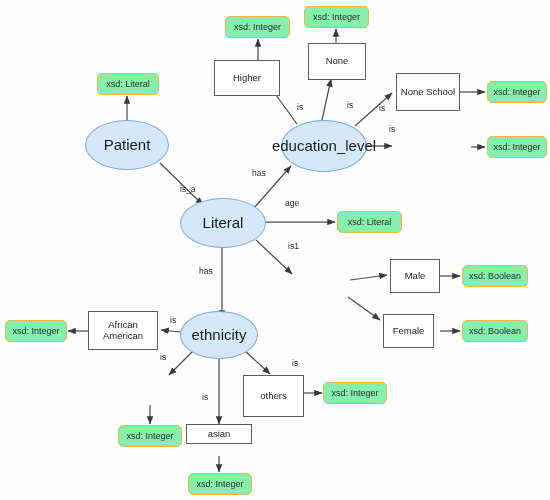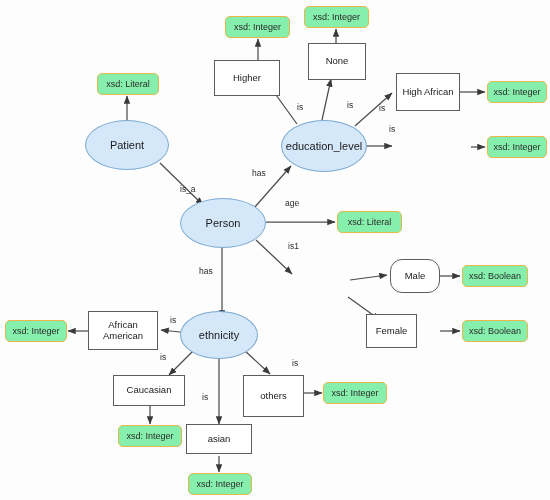--- a/index.html
+++ b/index.html
@@ -29,21 +29,21 @@
     justify-content: center;
     text-align: center;
     line-height: 1.15;
     color: #1a1a1a;
     z-index: 2;
   }
   .node.ellipse {
     background: #d5e8fa;
     border: 1px solid #7ba9d0;
     border-radius: 50%;
-    font-size: 11px;
+    font-size: 15px;
   }
   .node.rect {
     background: #ffffff;
     border: 1.4px solid #5d5d5d;
     font-size: 9.5px;
   }
   .node.literal {
     background: #86efac;
     border: 1.2px solid #e8b84b;
     border-radius: 5px;
@@ -123,62 +123,59 @@
 
       <path d="M303,393 L322,393"></path>
     </g>
   </svg>
 
   <div class="node ellipse" style="left:85px; top:120px; width:84px; height:50px;">
     <span>Patient</span>
   </div>
 
   <div class="node ellipse" style="left:180px; top:198px; width:86px; height:50px;">
-    <span>Person</span>
+    <span>Literal</span>
   </div>
 
   <div class="node ellipse" style="left:281px; top:120px; width:86px; height:52px;">
     <span>education_level</span>
   </div>
 
 
   <div class="node ellipse" style="left:180px; top:311px; width:78px; height:48px;">
     <span>ethnicity</span>
   </div>
 
   <div class="node rect" style="left:214px; top:60px; width:66px; height:36px;">
     <span>Higher</span>
   </div>
 
   <div class="node rect" style="left:308px; top:43px; width:58px; height:37px;align-items:center;">
     <span>None</span>
   </div>
 
   <div class="node rect" style="left:396px; top:73px; width:64px; height:38px;">
-    <span>High African</span>
-  </div>
-
-
-  <div class="node rect" style="left:390px; top:259px; width:50px; height:34px;border-radius:12px;">
+    <span>None School</span>
+  </div>
+
+
+  <div class="node rect" style="left:390px; top:259px; width:50px; height:34px;">
     <span>Male</span>
   </div>
 
-  <div class="node rect" style="left:366px; top:314px; width:51px; height:34px;">
+  <div class="node rect" style="left:383px; top:314px; width:51px; height:34px;">
     <span>Female</span>
   </div>
 
   <div class="node rect" style="left:88px; top:311px; width:70px; height:39px;">
     <span>African American</span>
   </div>
 
-  <div class="node rect" style="left:113px; top:375px; width:72px; height:31px;">
-    <span>Caucasian</span>
-  </div>
-
-  <div class="node rect" style="left:186px; top:424px; width:66px; height:30px;">
+
+  <div class="node rect" style="left:186px; top:424px; width:66px; height:20px;">
     <span>asian</span>
   </div>
 
   <div class="node rect" style="left:243px; top:375px; width:61px; height:42px;">
     <span>others</span>
   </div>
 
   <div class="node literal" style="left:97px; top:73px; width:62px; height:22px;">
     <span>xsd: Literal</span>
   </div>

